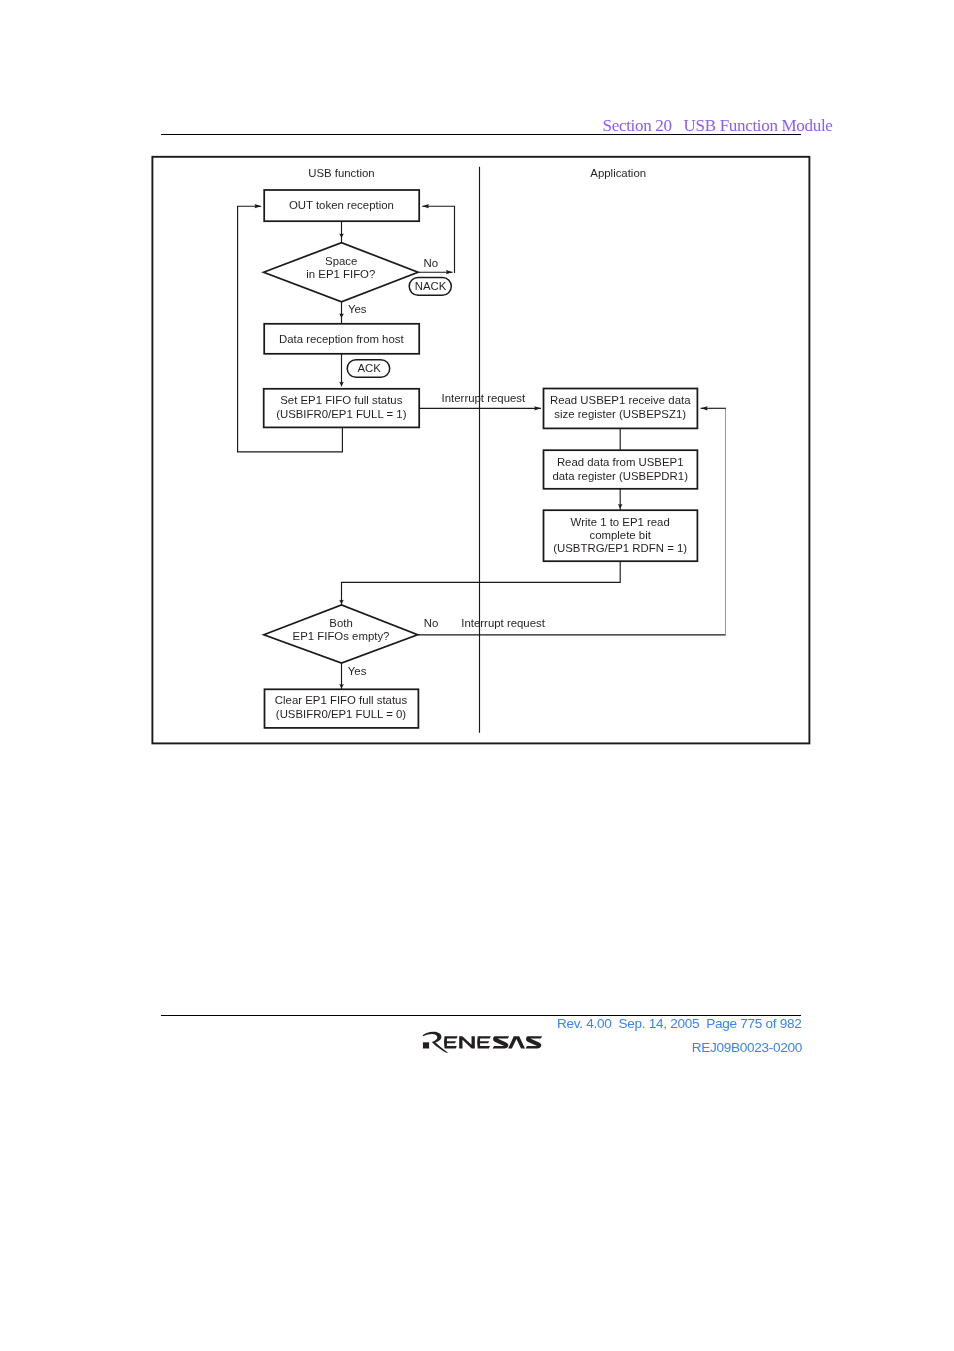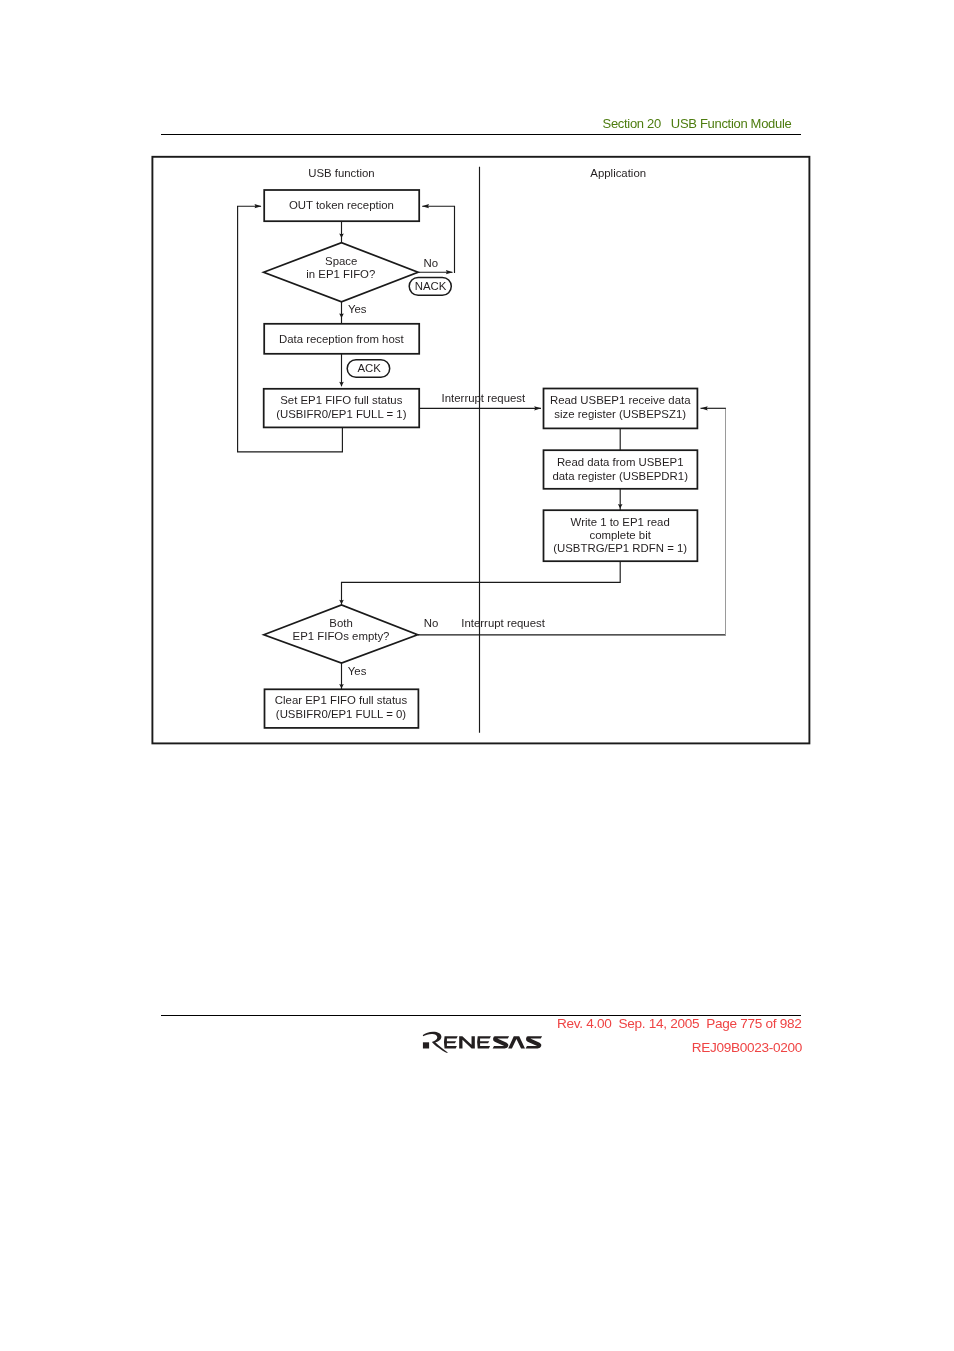--- a/index.html
+++ b/index.html
@@ -1,20 +1,20 @@
 <!DOCTYPE html>
 <html><head>
 <meta charset="utf-8">
 <style>
   html,body{margin:0;padding:0;}
   body{width:954px;height:1351px;background:#ffffff;font-family:"Liberation Sans",sans-serif;color:#000;overflow:hidden;}
   .page{position:relative;width:954px;height:1351px;background:#fff;}
-  .hdr-text{position:absolute;font-size:13px;line-height:1;color:#4d7c0f;white-space:pre;letter-spacing:-0.31px;}
+  .hdr-text{position:absolute;font-size:17px;line-height:1;color:#8b5cf6;white-space:pre;letter-spacing:-0.31px;font-family:Liberation Serif, serif;}
   .rule{position:absolute;background:#000;}
-  .ftr-text{position:absolute;font-size:13.6px;line-height:1;color:#ef4444;white-space:pre;letter-spacing:-0.30px;}
+  .ftr-text{position:absolute;font-size:13.6px;line-height:1;color:#3b82f6;white-space:pre;letter-spacing:-0.30px;}
   svg{display:block;}
   .chart{position:absolute;left:0;top:0;}
   text{font-family:"Liberation Sans",sans-serif;font-size:11.4px;fill:#231f20;}
 </style>
 </head>
 <body>
 
 <div class="page">
 
   <div class="hdr-text" style="left:602.6px;top:117.1px;">Section 20   USB Function Module</div>

